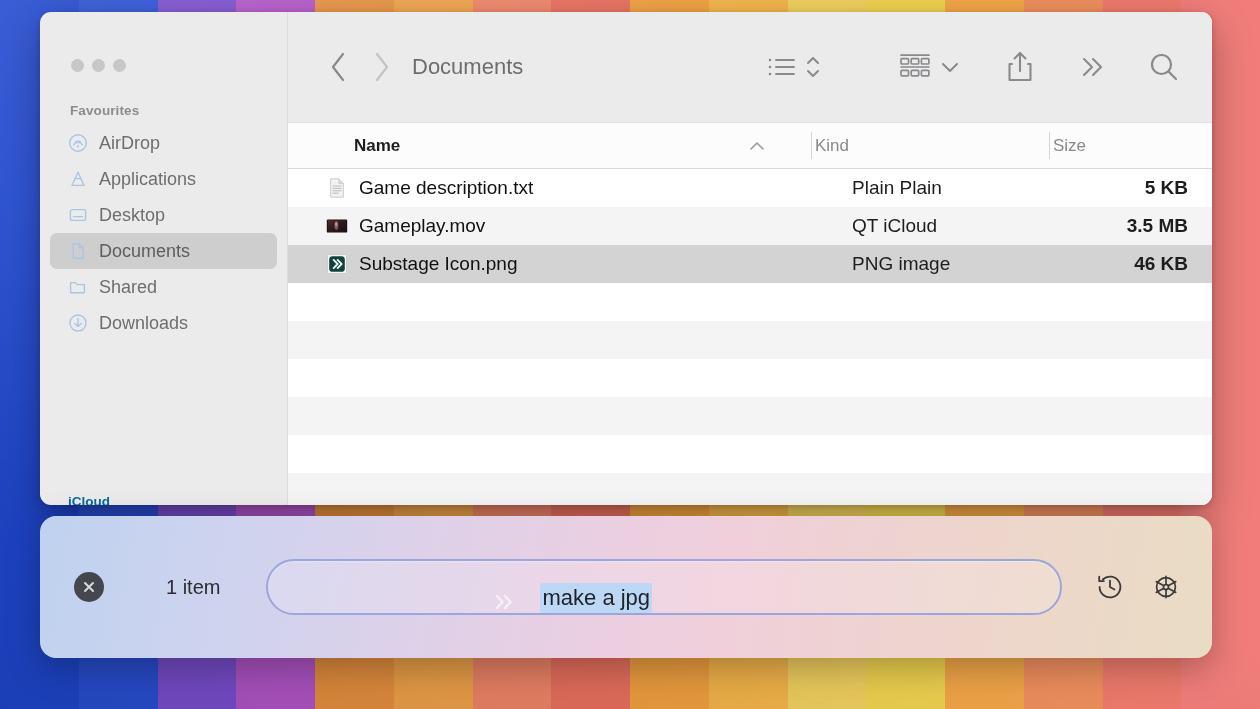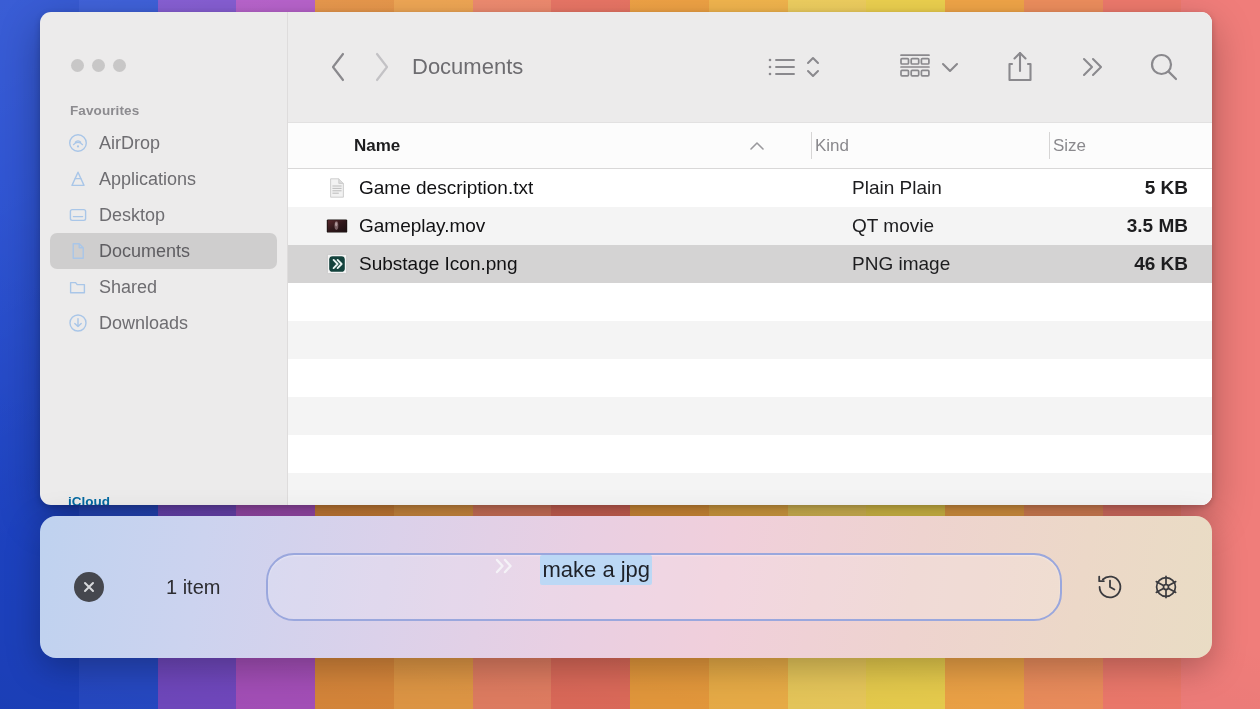--- a/index.html
+++ b/index.html
@@ -247,26 +247,26 @@
   #ai-close svg { display: block; }
   #ai-status {
     font-size: 20px;
     color: #2d2d31;
     margin-left: 62px;
     white-space: nowrap;
   }
   #ai-input-wrap {
     margin-left: 46px;
     flex: 1 1 auto;
-    height: 68px;
+    height: 56px;
     border: 2px solid #9aa7dd;
     border-radius: 28px;
     background: rgba(255,255,255,0.16);
     display: flex;
-    align-items: flex-start;
+    align-items: flex-end;
     padding: 0 24px;
     min-width: 0;
     box-shadow: inset 0 1px 2px rgba(255,255,255,0.35);
   }
   #ai-prompt-chevron {
     color: #f4f2f7;
     display: flex; align-items: center;
     margin-left: 200px;
     flex: 0 0 auto;
   }
@@ -524,21 +524,21 @@
                     <stop offset="0.5" stop-color="#30181b"></stop>
                     <stop offset="1" stop-color="#1c1012"></stop>
                   </linearGradient>
                 </defs>
                 <ellipse cx="10.4" cy="10.6" rx="1.9" ry="4.3" fill="#b89aa0" opacity="0.55"></ellipse>
                 <ellipse cx="10.2" cy="9.3" rx="1.1" ry="2.1" fill="#e4d2d4" opacity="0.5"></ellipse>
               </svg>
             </span>
             <span>Gameplay.mov</span>
           </div>
-          <div class="cell-kind">QT movie</div>
+          <div class="cell-kind">QT iCloud</div>
           <div class="cell-size">3.5 MB</div>
         </div>
 
         <div class="file-row selected">
           <div class="cell-name">
             <span class="file-icon">
               <svg width="22" height="22" viewBox="0 0 22 22">
                 <rect x="1.4" y="1.4" width="19.2" height="19.2" rx="1" fill="#f4f4f4" stroke="#c5c5c5" stroke-width="0.8"></rect>
                 <rect x="3.2" y="3.2" width="15.6" height="15.6" rx="3.4" fill="#13423c"></rect>
                 <path d="M7.6 6.9l4 4.1-4 4.1" fill="none" stroke="#e9f3f1" stroke-width="1.9" stroke-linecap="round" stroke-linejoin="round"></path>

